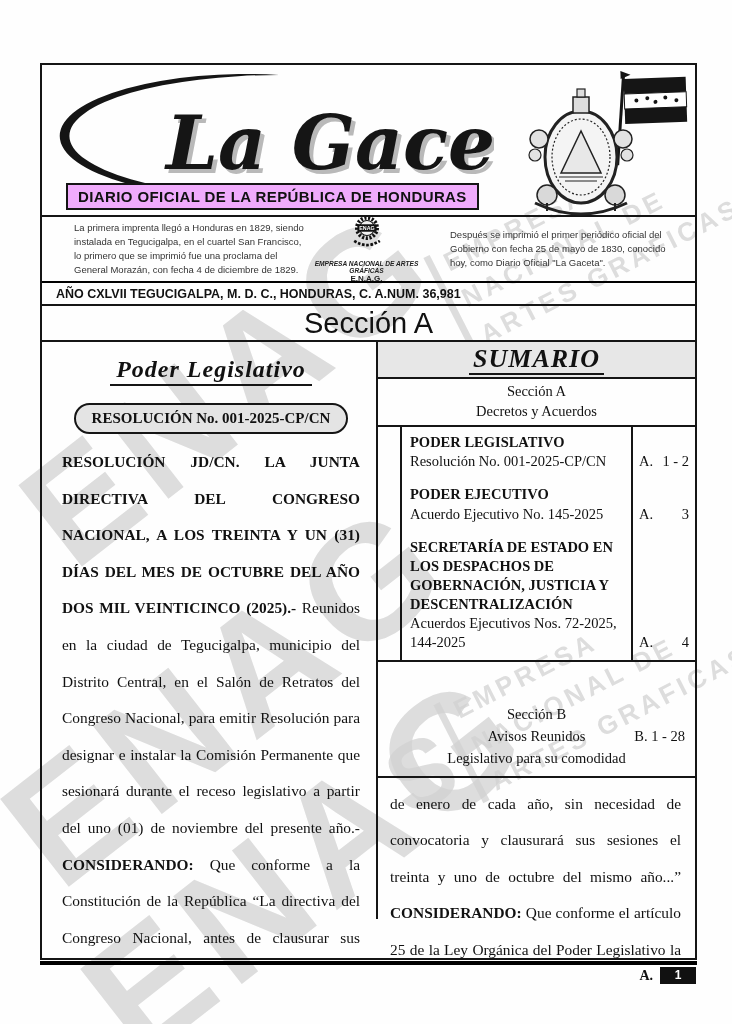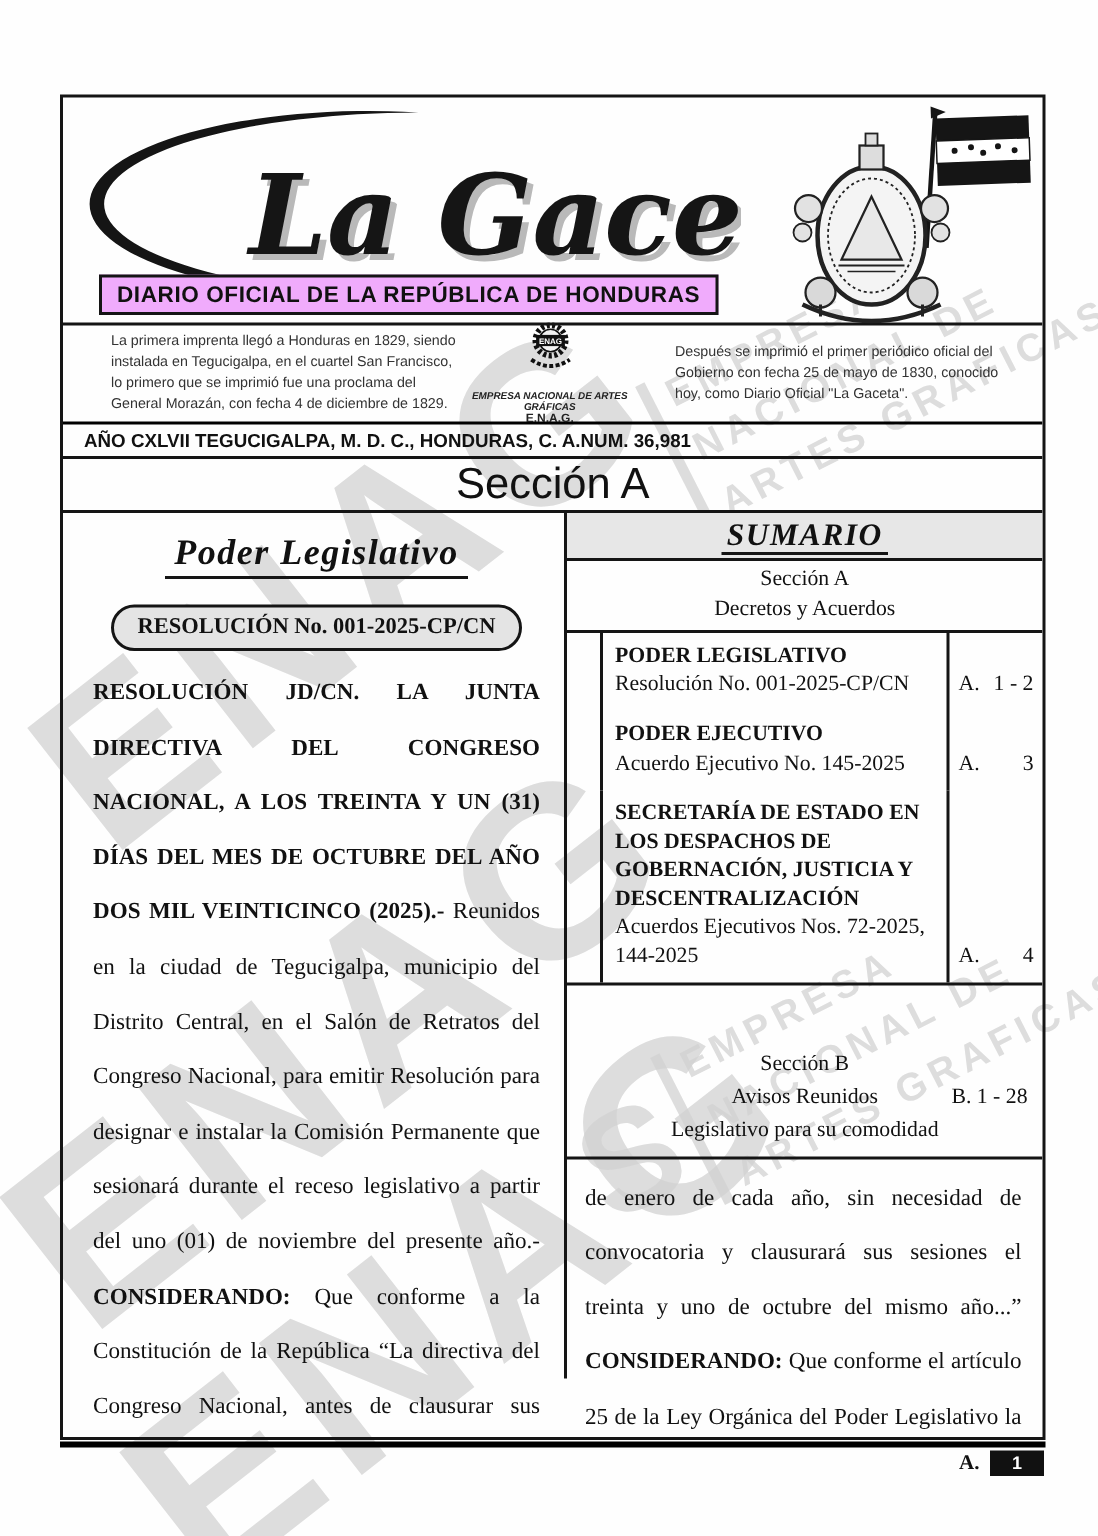--- a/index.html
+++ b/index.html
@@ -51,21 +51,21 @@
   .poder-title{text-align:center;margin-top:6px;}
   .poder-title span{font-size:24px;font-weight:bold;font-style:italic;letter-spacing:1px;
       border-bottom:2.5px solid #151515;padding:0 6px 2px 6px;}
   .res-pill{margin:20px auto 0 auto;width:88%;border:2px solid #151515;border-radius:16px;
       background:#e4e4e4;text-align:center;font-weight:bold;font-size:15px;padding:5px 4px;}
   .bodytext{font-size:15.4px;line-height:36.6px;text-align:justify;margin-top:10px;}
   .col-right .bodytext{margin:8px 14px 0 12px;}
   
   .sumario{border-left:0;border-bottom:2px solid #151515;margin:0;}
   .sum-title{background:#e7e7e7;text-align:center;border-bottom:2px solid #151515;padding:2px 0 3px 0;}
-  .sum-title span{font-size:21px;font-weight:bold;font-style:italic;letter-spacing:1px;
+  .sum-title span{font-size:26px;font-weight:bold;font-style:italic;letter-spacing:1px;
       border-bottom:2.5px solid #151515;padding:0 4px;}
   .sum-seca{text-align:center;font-size:14.5px;line-height:1.35;padding:3px 0 4px 0;border-bottom:2px solid #151515;}
   .sum-grid{display:grid;grid-template-columns:24px 1fr 64px;border-bottom:2px solid #151515;}
   .sum-gut{border-right:2px solid #151515;}
   .sum-ent{padding:6px 6px 8px 8px;font-size:14.5px;line-height:1.32;}
   .sum-ent .h{font-weight:bold;}
   .sum-pg{border-left:2px solid #151515;display:flex;align-items:flex-end;justify-content:space-between;
       font-size:14.5px;padding:0 6px 9px 6px;}
   .sum-secb{position:relative;text-align:center;font-size:14.5px;line-height:1.5;padding:4px 0 6px 0;margin-top:38px;}
   .sum-secb .pages{position:absolute;right:10px;top:26px;}

